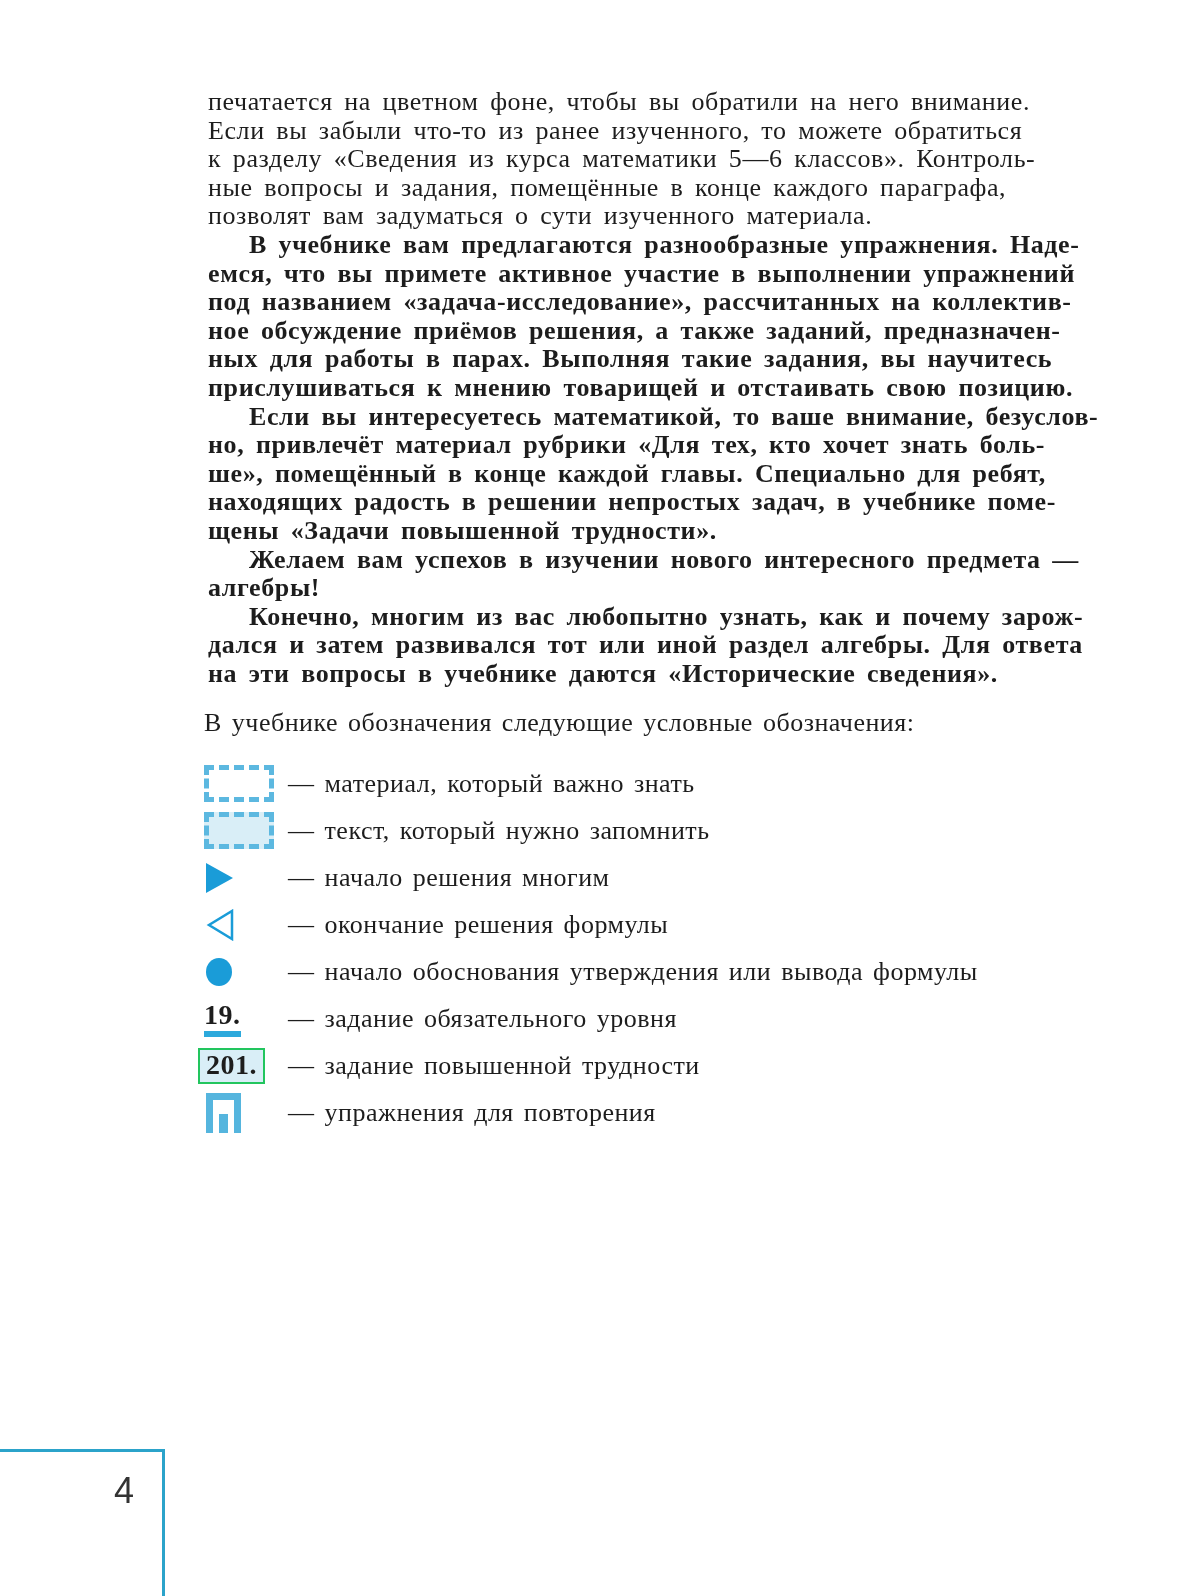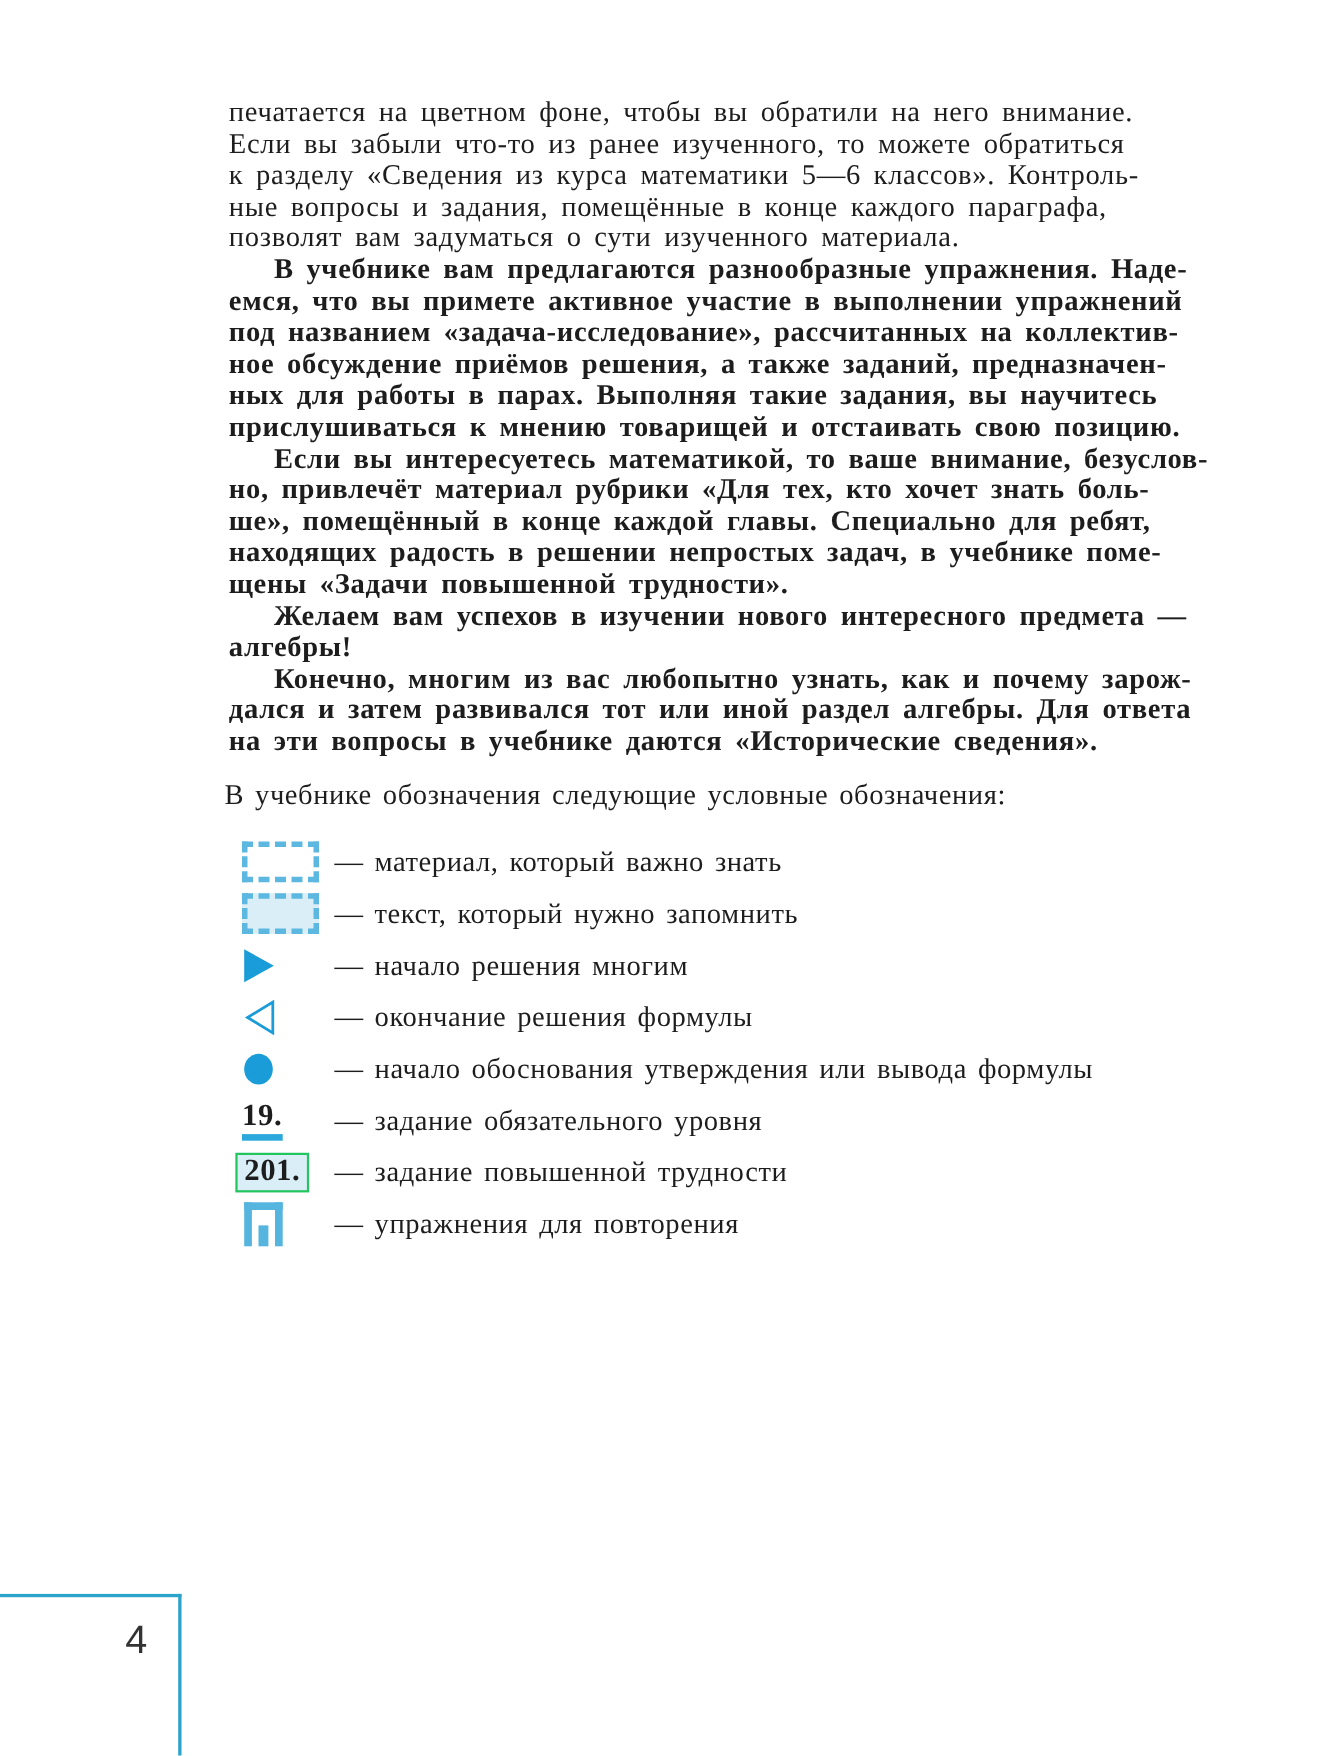--- a/index.html
+++ b/index.html
@@ -44,21 +44,20 @@
     display: flex;
     align-items: center;
     height: 47px;
     padding-left: 41px;
   }
   .legend-row .sym {
     width: 84px;
     flex: 0 0 84px;
     display: flex;
     align-items: flex-start;
-    margin-left: 16px;
   }
   .legend-row .label { white-space: nowrap; }
 
   
   .dashed-box {
     width: 60px; height: 27px;
     border: 5px dashed #5cb8e0;
   }
   .dashed-box.empty  { background: #ffffff; }
   .dashed-box.filled { background: #d9eef7; }

